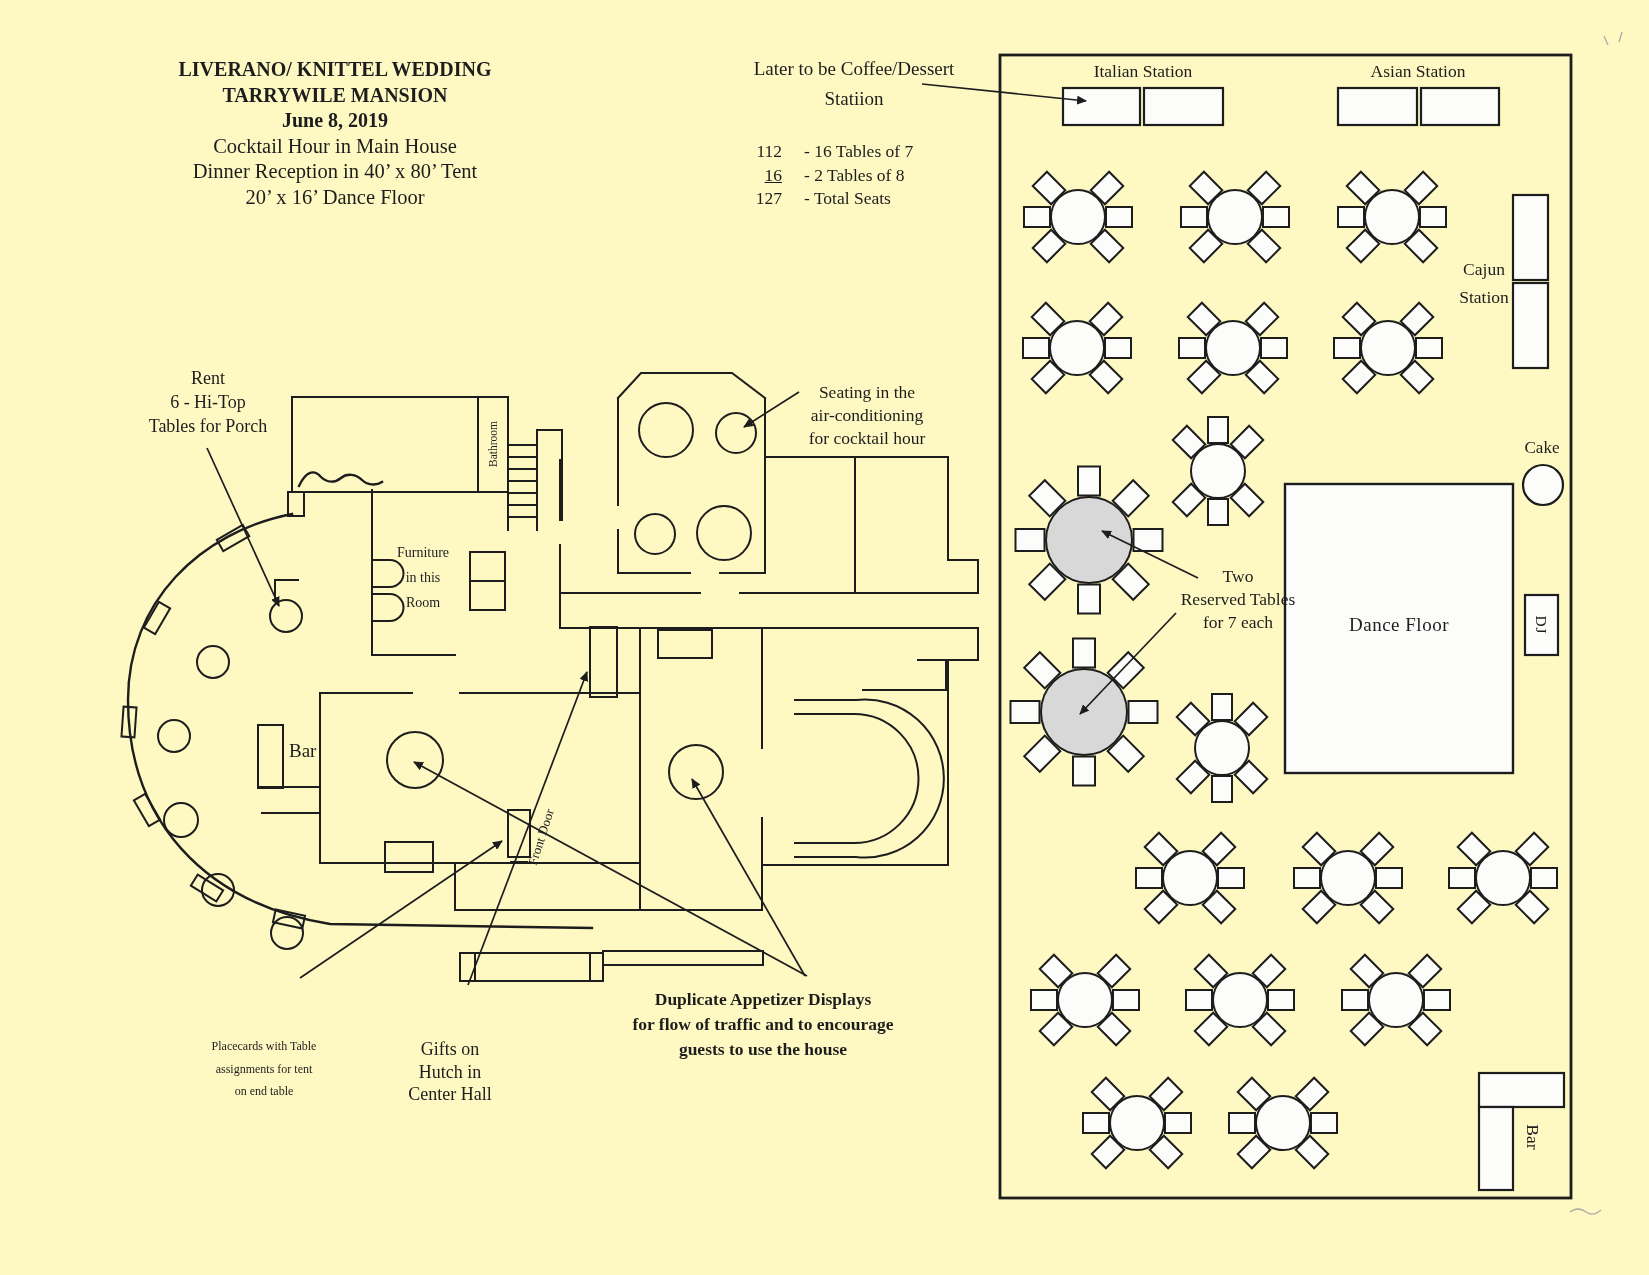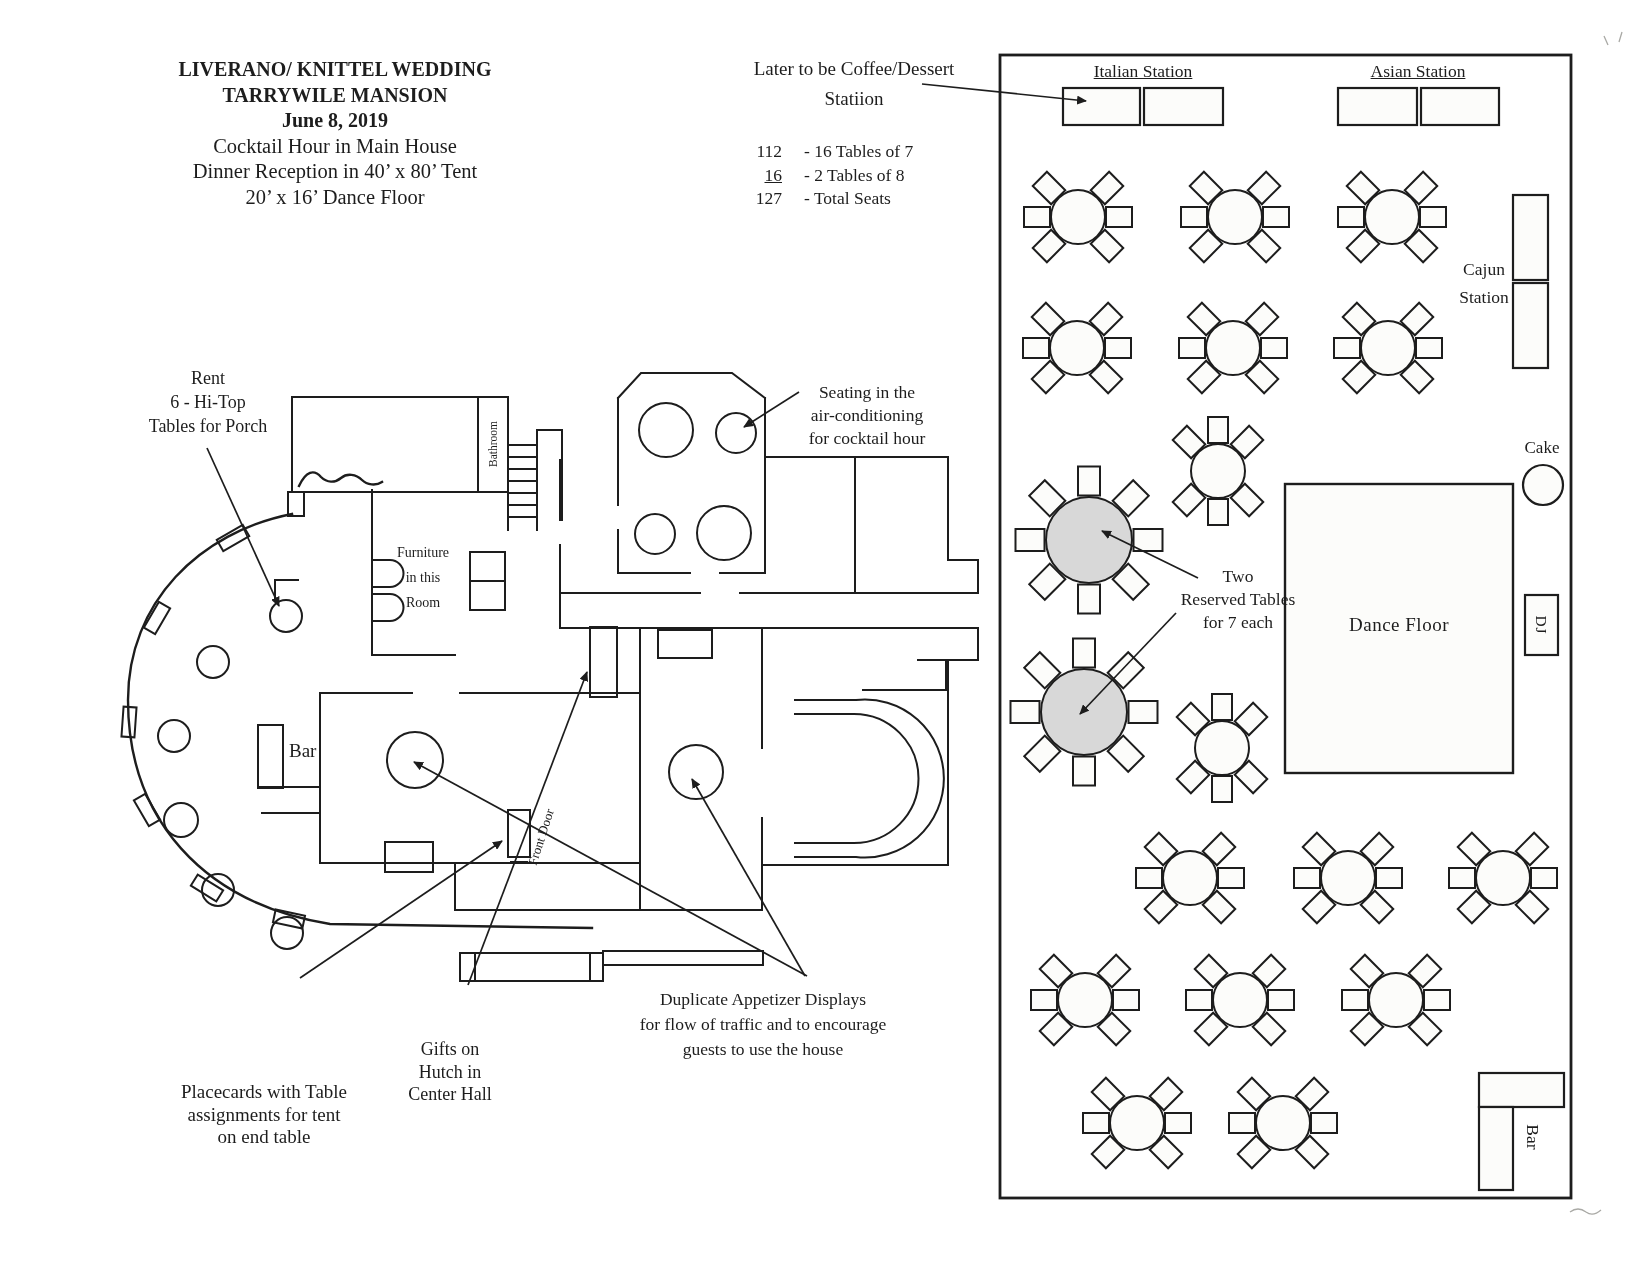--- a/index.html
+++ b/index.html
@@ -1,36 +1,36 @@
 <!DOCTYPE html>
 <html><head>
 <meta charset="utf-8">
 <style>
   html,body{margin:0;padding:0;background:#e8e8e4;}
-  #page{position:relative;width:1649px;height:1275px;background:#ffffff;overflow:hidden;
+  #page{position:relative;width:1649px;height:1275px;background:#fef9c3;overflow:hidden;
         font-family:"Liberation Serif", serif;color:#1d1d1d;}
   #plan{position:absolute;left:0;top:0;}
   .lbl{position:absolute;text-align:center;white-space:nowrap;line-height:1.18;}
   .ctr{transform:translateX(-50%);}
   .title{left:335px;top:57px;font-size:20.5px;line-height:25.5px;}
   .title .b{font-weight:bold;font-size:20px;}
   .note{font-size:17.5px;line-height:23px;}
   .coffee{left:854px;top:54px;font-size:19px;line-height:30px;}
   .counts{left:748px;top:140px;font-size:17.5px;line-height:23.5px;text-align:left;}
   .cnum{display:inline-block;width:34px;text-align:right;}
   .u{text-decoration:underline;}
   .crest{margin-left:22px;}
   .rent{left:208px;top:366px;font-size:18px;line-height:24px;}
   .furniture{left:423px;top:540px;font-size:14px;line-height:25px;}
   .seating{left:867px;top:381px;font-size:17.5px;line-height:23px;}
   .reserved{left:1238px;top:565px;font-size:17.5px;line-height:23px;text-align:center;}
-  .placecards{left:264px;top:1035px;font-size:19px;line-height:22.5px;margin-top:46px;}
+  .placecards{left:264px;top:1035px;font-size:12px;line-height:22.5px;}
   .gifts{left:450px;top:1038px;font-size:18px;line-height:22.5px;}
-  .duplicate{left:763px;top:987px;font-size:17.5px;line-height:25px;}
-  .st-label{font-size:17.5px;text-decoration:underline;}
+  .duplicate{left:763px;top:987px;font-size:17.5px;line-height:25px;font-weight:bold;}
+  .st-label{font-size:17.5px;}
   .italian{left:1143px;top:61px;}
   .asian{left:1418px;top:61px;}
   .cajun{left:1484px;top:255px;font-size:17.5px;line-height:28px;}
   .cake{left:1542px;top:438px;font-size:17px;}
   .dance{left:1399px;top:614px;font-size:19px;letter-spacing:.5px;}
   .dj{left:1541px;top:625px;font-size:15.5px;transform:translate(-50%,-50%) rotate(90deg);letter-spacing:1px;}
   .bar-tent{left:1533px;top:1137px;font-size:17.5px;transform:translate(-50%,-50%) rotate(90deg);}
   .bathroom{left:494px;top:444px;font-size:11.5px;transform:translate(-50%,-50%) rotate(-90deg);}
   .bar-house{left:289px;top:740px;font-size:19px;text-align:left;transform:none;}
   .front-door{left:541px;top:837px;font-size:13px;transform:translate(-50%,-50%) rotate(-72deg);}

